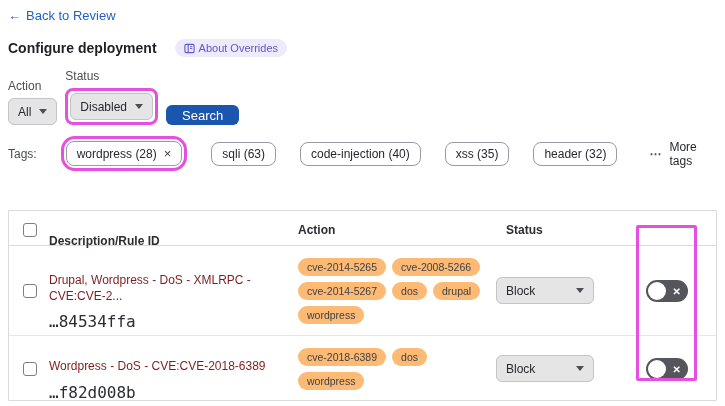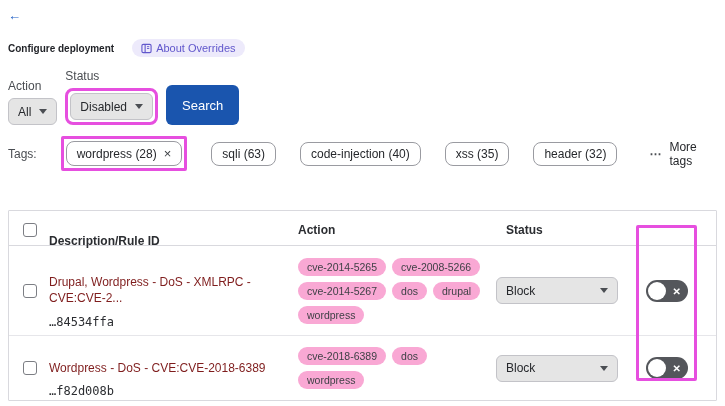--- a/index.html
+++ b/index.html
@@ -4,41 +4,41 @@
 <style>
   * { margin:0; padding:0; box-sizing:border-box; }
   html,body { width:725px; height:406px; background:#fff; overflow:hidden;
     font-family:"Liberation Sans", sans-serif; color:#36393f; position:relative; }
 
   .page { position:relative; width:725px; height:406px; padding:6px 8px 0 8px; }
 
   
   .back-link { color:#2161c6; font-size:13px; text-decoration:none; display:inline-flex; gap:5px; cursor:pointer; }
   .heading-row { display:flex; align-items:center; gap:18px; margin-top:15px; }
-  .page-title { font-size:10px; font-weight:bold; color:#1f2126; }
+  .page-title { font-size:14px; font-weight:bold; color:#1f2126; }
   .about-badge { background:#edeafb; color:#6157cc; font-size:11px; padding:3px 9px;
     border-radius:10px; display:inline-flex; align-items:center; gap:4px; }
   .about-badge svg { display:block; }
 
   
   .filter-bar { display:flex; align-items:flex-end; gap:8px; margin-top:12px; }
   .field-label { font-size:12px; color:#4a4d52; margin-bottom:5px; display:block; }
   .search-col { flex:1; }
   .search-box { position:relative; height:27px; border:1px solid #c3c3c8; border-radius:6px; background:#fff; }
   .search-box input { position:absolute; inset:0; border:none; outline:none; background:transparent;
     padding:0 8px 0 28px; font-size:12px; font-family:"Liberation Sans", sans-serif; color:#36393f; width:100%; height:100%; }
   .search-glyph { position:absolute; left:9px; top:6px; }
 
   .select-box { height:27px; border:1px solid #c3c3c8; border-radius:6px; background:#e5e5e5;
     display:inline-flex; align-items:center; justify-content:space-between; gap:8px;
     padding:0 9px; font-size:12px; color:#26282c; cursor:pointer; white-space:nowrap; }
   .caret { width:0; height:0; border-left:4px solid transparent; border-right:4px solid transparent;
     border-top:5px solid #4b4e53; flex:none; }
   .hl { border:3px solid #e64fdf; border-radius:8px; padding:2px; background:#fff; }
-  .search-button { height:40px; background:#1a55ae; color:#fff; border:none; border-radius:6px;
+  .search-button { height:20px; background:#1a55ae; color:#fff; border:none; border-radius:6px;
     font-size:13px; padding:0 16px; cursor:pointer; font-family:"Liberation Sans", sans-serif; }
 
   
   .tags-bar { display:flex; align-items:center; gap:24px; margin-top:11px; font-size:12px; }
   .tags-label { color:#4a4d52; }
   .tag-chip { border:1px solid #9a9ba1; border-radius:8px; background:#fff; padding:4px 10px;
     font-size:12px; color:#26282c; cursor:pointer; white-space:nowrap; display:inline-flex; align-items:center; gap:7px; }
   .tag-remove { font-size:13px; color:#3b3e43; }
   .more-tags { display:inline-flex; align-items:center; gap:7px; color:#26282c; margin-left:8px; cursor:pointer; }
   .more-dots { letter-spacing:1px; font-weight:bold; color:#4b4e53; }
@@ -51,41 +51,42 @@
   .t-row { display:grid; grid-template-columns:32px 257px 198px 140px 1fr; align-items:center; }
   .t-head { height:35px; border-bottom:1px solid #d9d9de; font-weight:bold; font-size:12px; color:#2b2d31; }
   .t-body-row { border-bottom:1px solid #e6e6ea; }
   .t-body-row:last-child { border-bottom:none; }
   .row-tall { height:90px; }
   .row-short { height:64px; }
   .cell-check { display:flex; justify-content:flex-end; padding-right:4px; }
   .checkbox { width:14px; height:14px; border:1.5px solid #7c7e84; border-radius:3px; background:#fff; cursor:pointer; }
   .cell-desc { padding-left:8px; padding-right:10px; font-size:12px;margin-top:23px; }
   .desc-line { color:#7f1d1d; line-height:1.3; }
-  .rule-id { font-family:"DejaVu Sans Mono", monospace; font-size:12px; margin-top:8px; color:#2b2d31; }
+  .rule-id { font-family:"DejaVu Sans Mono", monospace; font-size:16px; margin-top:8px; color:#2b2d31; }
   .cell-tags { display:flex; flex-wrap:wrap; gap:6px 6px; padding-right:14px; align-content:center; }
-  .pill { background:#f9a8d4; color:#3f4146; font-size:10.5px; padding:3px 9px; border-radius:10px; white-space:nowrap; }
+  .pill { background:#fdba74; color:#3f4146; font-size:10.5px; padding:3px 9px; border-radius:10px; white-space:nowrap; }
   .cell-action { }
-  .action-select { width:122px; }
+  .action-select { width:98px; }
   .cell-status { padding-left:10px; }
   .toggle { width:42px; height:22px; background:#54565b; border-radius:11px; position:relative; cursor:pointer; }
   .toggle .knob { position:absolute; left:2px; top:2px; width:18px; height:18px; border-radius:50%; background:#fff; }
   .toggle .off-x { position:absolute; right:7px; top:50%; transform:translateY(-50%); color:#fff; font-size:10px; font-weight:bold; }
 
   
   .status-hl-box { position:absolute; left:636px; top:225px; width:61px; height:156px;
     border:3px solid #e64fdf; border-radius:2px; pointer-events:none; }
 </style>
 </head>
 <body>
 
 <div class="page">
 
   <a class="back-link">
     <span>←</span>
+    <span>Back to Review</span>
   </a>
 
   <div class="heading-row">
     <span class="page-title">Configure deployment</span>
     <span class="about-badge">
       <svg width="11" height="11" viewBox="0 0 12 12">
         <rect x="1" y="1.5" width="10" height="9" rx="1.5" fill="none" stroke="#6157cc" stroke-width="1.2"></rect>
         <line x1="4.5" y1="1.5" x2="4.5" y2="10.5" stroke="#6157cc" stroke-width="1.2"></line>
         <line x1="6.5" y1="4" x2="9" y2="4" stroke="#6157cc" stroke-width="1"></line>
         <line x1="6.5" y1="6" x2="9" y2="6" stroke="#6157cc" stroke-width="1"></line>
@@ -113,21 +114,21 @@
         </div>
       </div>
     </div>
 
     <button class="search-button">Search</button>
   </div>
 
   <div class="tags-bar">
     <span class="tags-label">Tags:</span>
 
-    <span class="hl" style="border-radius:2px;">
+    <span class="hl" style="border-radius:14px;">
       <span class="tag-chip">
         <span>wordpress (28)</span>
         <span class="tag-remove">×</span>
       </span>
     </span>
 
     <span class="tag-chip">
       <span>sqli (63)</span>
     </span>
     <span class="tag-chip">

